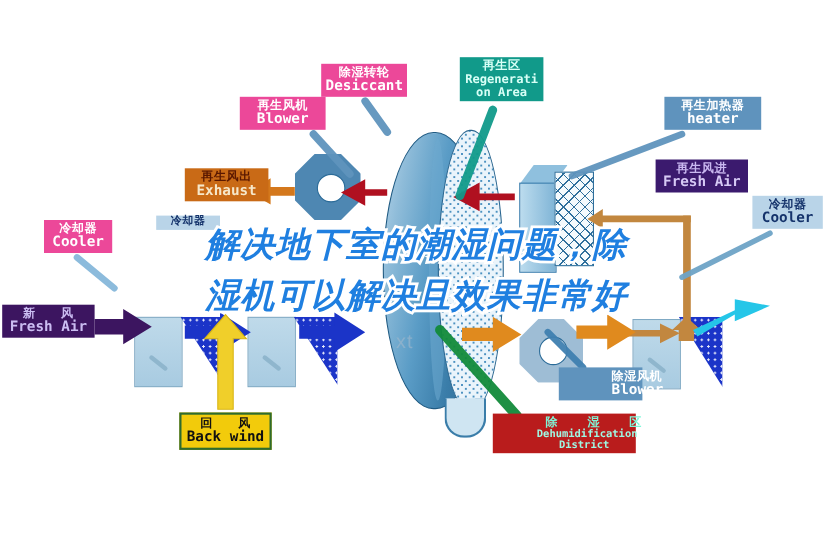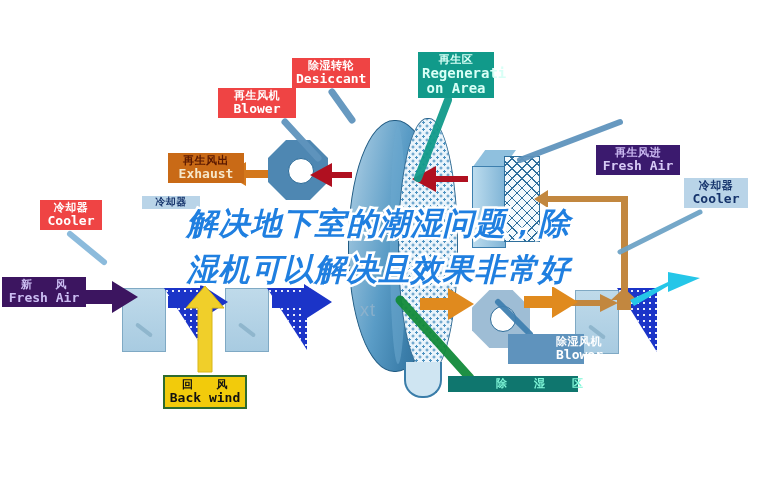--- a/index.html
+++ b/index.html
@@ -10,35 +10,35 @@
 
   
   .lbl{position:absolute;box-sizing:border-box;text-align:center;line-height:1.08;
        padding:2px 4px;white-space:nowrap;}
   .lbl .cn{display:block;font-family:"DejaVu Sans","Liberation Sans",sans-serif;
            font-weight:bold;font-size:11px;letter-spacing:.5px;}
   .lbl .en{display:block;font-family:"DejaVu Sans Mono","Liberation Mono",monospace;
            font-weight:bold;font-size:13px;letter-spacing:0px;}
 
   
-  .v-lightblue{background:#ef4444;color:#ffffff;}
+  .v-lightblue{background:#ec4899;color:#ffffff;}
   .v-lightblue .en{color:#ffffff;}
   .v-steel{background:#5f93bd;color:#ffffff;}
   .v-paleblue{background:#b9d4e8;color:#15336b;}
   .v-paleblue .en{color:#15336b;}
   .v-teal{background:#119a8a;color:#d8fff6;}
   .v-teal .en{color:#d8fff6;}
   .v-purple{background:#3b1a6e;color:#c9b8f0;}
   .v-purple .en{color:#d6c9f5;}
   .v-purple2{background:#3c1560;color:#cbbdf2;}
   .v-orange{background:#c96a16;color:#5a1800;}
   .v-orange .en{color:#f6e7c9;}
   .v-yellow{background:#f2cb0b;color:#111;border:2px solid #2e6b2e;}
   .v-yellow .en{color:#111;}
-  .v-green{background:#0f766e;color:#7ff6d8;padding-left:40px;}
+  .v-green{background:#b91c1c;color:#7ff6d8;padding-left:40px;}
   .v-green .en{color:#9ff7e3;}
   .v-cyan{background:#25c6e8;color:#101a5a;}
   .v-cyan .en{color:#101a5a;}
 
   
   .shape{position:absolute;}
 
   
   .wheel-body{position:absolute;left:348px;top:120px;width:92px;height:250px;
      border-radius:46px/125px;
@@ -203,23 +203,27 @@
     <span class="en">Desiccant</span>
   </div>
 
   <div class="lbl v-lightblue" style="left:218px;top:88px;width:78px;text-align:center;">
     <span class="cn">再生风机</span>
     <span class="en">Blower</span>
   </div>
 
   <div class="lbl v-teal" style="left:418px;top:52px;width:76px;">
     <span class="cn">再生区</span>
-    <span class="en" style="font-size:14px;white-space:normal;">Regenerati on Area</span>
-  </div>
-
+    <span class="en" style="font-size:11px;white-space:normal;">Regenerati on Area</span>
+  </div>
+
+  <div class="lbl v-steel" style="left:604px;top:88px;width:88px;">
+    <span class="cn">再生加热器</span>
+    <span class="en">heater</span>
+  </div>
 
   <div class="lbl v-purple" style="left:596px;top:145px;width:84px;">
     <span class="cn">再生风进</span>
     <span class="en">Fresh Air</span>
   </div>
 
   <div class="lbl v-paleblue" style="left:684px;top:178px;width:64px;">
     <span class="cn">冷却器</span>
     <span class="en">Cooler</span>
   </div>
@@ -248,20 +252,21 @@
     <span class="en">Back wind</span>
   </div>
 
   <div class="lbl v-steel" style="left:508px;top:334px;width:76px;padding-left:48px;">
     <span class="cn">除湿风机</span>
     <span class="en">Blower</span>
   </div>
 
   <div class="lbl v-green" style="left:448px;top:376px;width:130px;">
     <span class="cn" style="letter-spacing:8px;text-indent:8px;">除　湿　区</span>
+    <span class="en" style="font-size:9.5px;white-space:normal;">Dehumidification District</span>
   </div>
 
 
   <div id="headline">
     <span class="l">解决地下室的潮湿问题，除</span>
     <span class="l">湿机可以解决且效果非常好</span>
   </div>
 
 </div>
 

